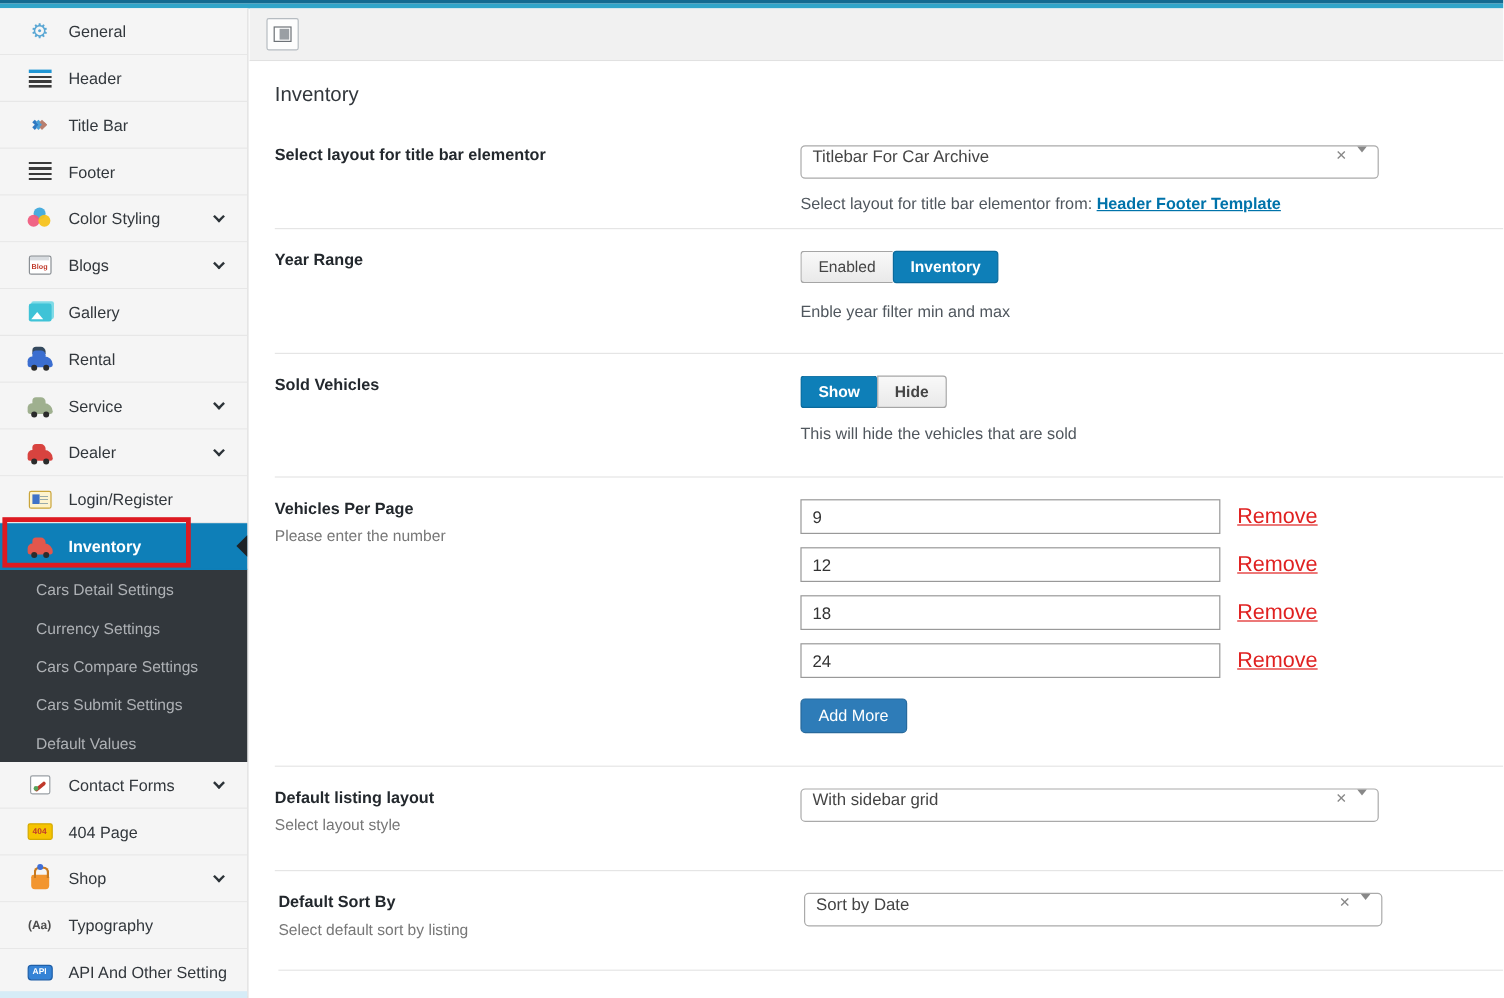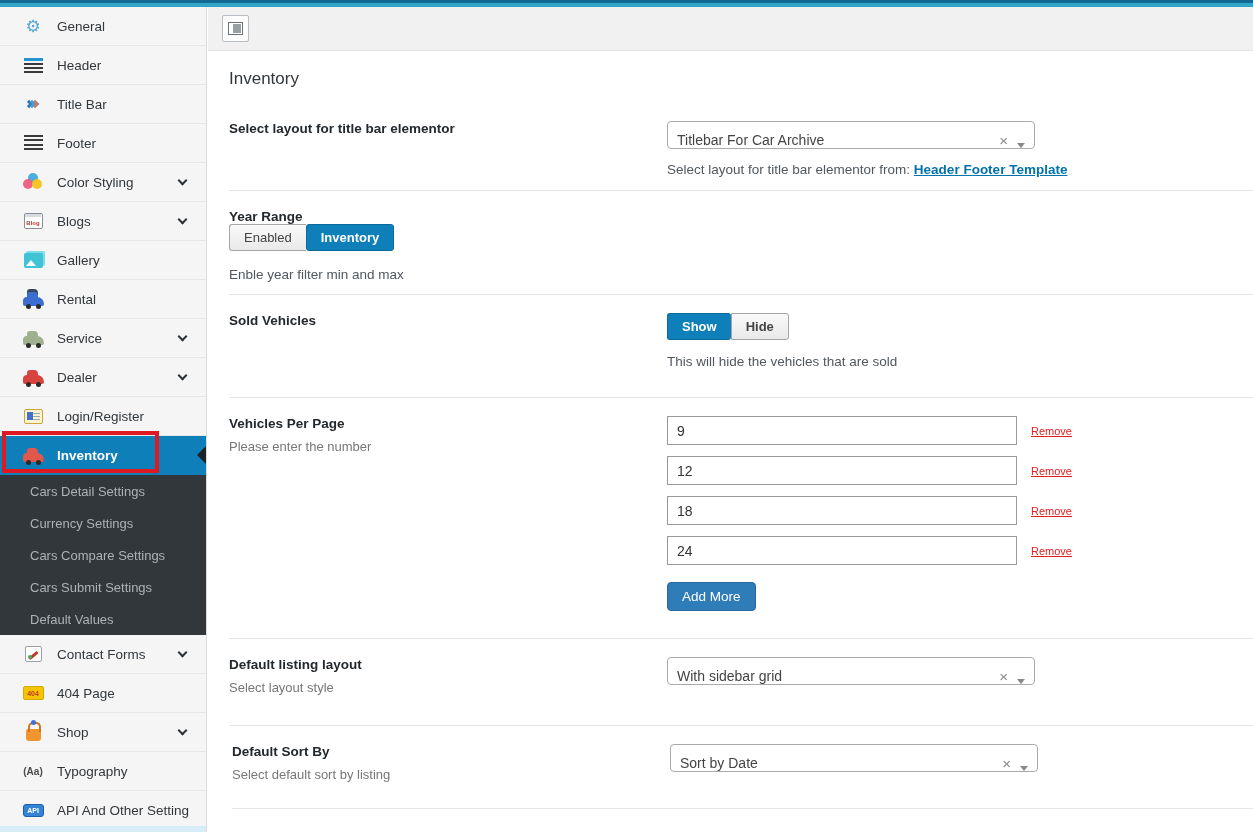--- a/index.html
+++ b/index.html
@@ -73,39 +73,39 @@
   .page-title { margin:18px 0 14px 21px; font-size:17px; color:#32373c; font-weight:400; }
 
   .field-row { display:flex; margin-left:21px; border-bottom:1px solid #e5e5e5; padding-top:18px; }
   .f-left { width:438px; flex:none; padding-right:20px; }
   .f-label { font-size:13.5px; font-weight:700; color:#23282d; }
   .f-sublabel { margin-top:8px; font-size:13px; color:#777; }
   .f-right { flex:1; }
   .helper { margin-top:13px; font-size:13.5px; color:#50575e; }
   .helper a { color:#0073aa; text-decoration:underline; cursor:pointer;font-weight:bold; }
 
-  .select2 { width:368px; height:28px; border:1px solid #aaa; border-radius:4px; background:#fff; display:flex; align-items:flex-end; padding:0 9px; font-size:14px; color:#444; cursor:pointer; }
+  .select2 { width:482px; height:28px; border:1px solid #aaa; border-radius:4px; background:#fff; display:flex; align-items:flex-start; padding:0 9px; font-size:14px; color:#444; cursor:pointer; }
   .select2 .val { flex:1; white-space:nowrap; overflow:hidden; }
   .select2 .clear { color:#888; font-size:15px; line-height:1; cursor:pointer; margin-right:9px; }
   .select2 .arrow { width:0; height:0; border-left:4px solid transparent; border-right:4px solid transparent; border-top:5px solid #888; }
 
   .btn-set { display:inline-flex; }
   .btn-set .tbtn { height:27px; line-height:25px; padding:0 14px; font-size:13px; color:#444;
     background:linear-gradient(#f9f9f9,#e9e9e9); border:1px solid #a5a5a5; cursor:pointer; }
   .btn-set .tbtn:first-child { border-radius:3px 0 0 3px; border-right:none; }
   .btn-set .tbtn:last-child { border-radius:0 3px 3px 0; }
   .btn-set .tbtn.on { background:#0e7fb8; border-color:#0a6a9c; color:#fff; font-weight:700; border-radius:3px; }
   .btn-set.boldset .tbtn { font-weight:700; }
 
   .mt-row { display:flex; align-items:center; margin-bottom:11px; }
   .mt-input { width:350px; height:29px; border:1px solid #999; padding:0 9px; font-size:14px; color:#333; background:#fff; border-radius:0; font-family:"Liberation Sans", sans-serif; }
-  .remove-link { margin-left:14px; font-size:11px; color:#e02121; text-decoration:underline; cursor:pointer; }
+  .remove-link { margin-left:14px; font-size:18px; color:#e02121; text-decoration:underline; cursor:pointer; }
   .add-more { margin-top:6px; height:29px; padding:0 14px; background:#2e7cb8; color:#fff; border:1px solid #27699c; border-radius:4px; font-size:13.5px; cursor:pointer; font-family:"Liberation Sans", sans-serif; }
 
-  .r1 { min-height:88px; } .r2 { min-height:104px;flex-direction:column; } .r3 { min-height:103px; }
+  .r1 { min-height:88px; } .r2 { min-height:104px; } .r3 { min-height:103px; }
   .r4 { min-height:241px; } .r5 { min-height:87px; } .r6 { min-height:83px; border-bottom:1px solid #e5e5e5;margin-left:24px; }
 </style>
 </head>
 <body>
 
 <div class="screen">
 
   <div class="topbar">
     <div class="dark"></div>
     <div class="light"></div>

